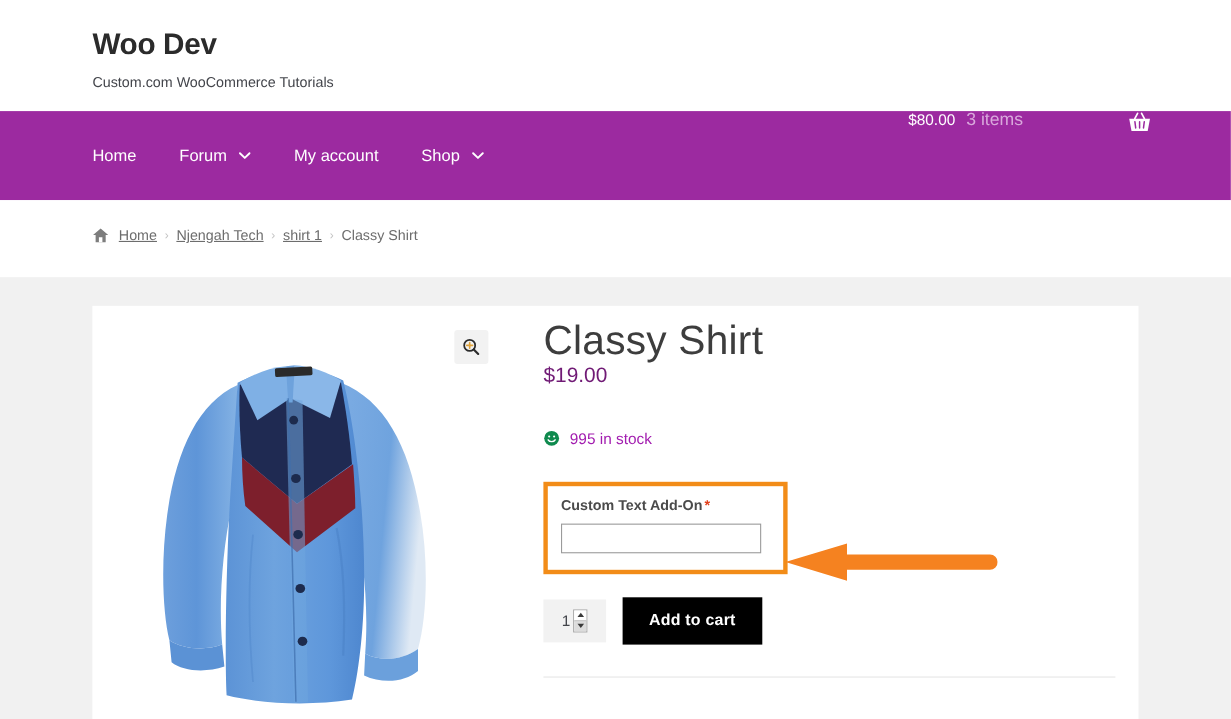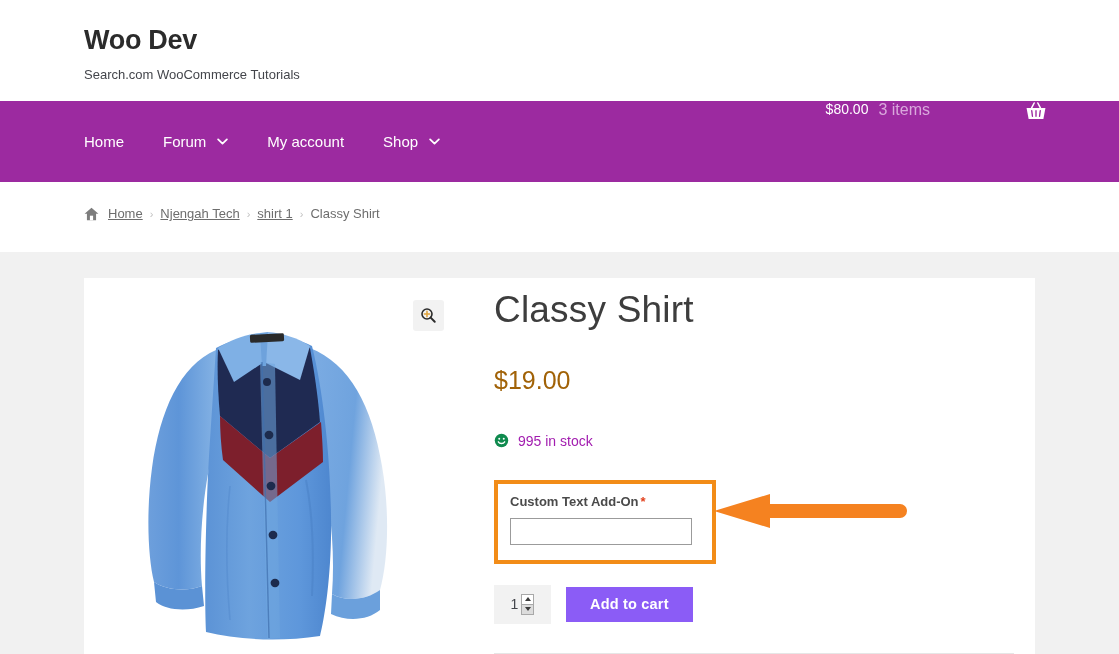--- a/index.html
+++ b/index.html
@@ -107,21 +107,21 @@
   }
   .zoom-icon { width: 17px; height: 17px; display:block; }
 
   
   .summary { position: absolute; left: 410px; top: 0; width: 540px; }
   .product-title {
     font-size: 37px; color: #3d3d3d; font-weight: normal;
     line-height: 1.1; margin-top: 12px; letter-spacing: 0.2px;
   }
   .product-price {
-    font-size: 25px; color: #a16207; margin-top: 35px;
+    font-size: 19px; color: #701a75; 
   }
   .stock {
     display: flex; align-items: center;
     margin-top: 38px; font-size: 14px; color: #a21caf;
   }
   .smiley-icon { width: 15px; height: 15px; margin-right: 9px; display:block; }
 
   
   .addon-highlight {
     margin-top: 31px; width: 222px;
@@ -155,22 +155,22 @@
   }
   .qty-up, .qty-down {
     flex: 1; display: flex; align-items: center; justify-content: center;
     cursor: pointer;
   }
   .qty-up { background: #ffffff; border-bottom: 1px solid #a8a8a8; }
   .qty-down { background: #dcdcdc; }
   .tri-up { width:0;height:0;border-left:3px solid transparent;border-right:3px solid transparent;border-bottom:4px solid #3a3a3a; }
   .tri-down { width:0;height:0;border-left:3px solid transparent;border-right:3px solid transparent;border-top:4px solid #3a3a3a; }
   .add-to-cart {
-    margin-left: 15px; height: 35px; padding: 4px 24px;
-    background: #8b5cf6; color: #ffffff; border: none;
+    margin-left: 15px; height: 43px; padding: 4px 24px;
+    background: #000000; color: #ffffff; border: none;
     font-family: "Liberation Sans", sans-serif;
     font-size: 14.5px; font-weight: bold; cursor: pointer;
     letter-spacing: 0.2px;
   }
   .meta-divider {
     margin-top: 29px; width: 520px; height: 1px; background: #e6e6e6;
   }
 
   
   .annotation-arrow {
@@ -179,21 +179,21 @@
   }
 </style>
 </head>
 <body>
 
 <div id="page">
 
   <header class="site-header">
     <div class="site-branding">
       <div class="site-title">Woo Dev</div>
-      <div class="site-tagline">Search.com WooCommerce Tutorials</div>
+      <div class="site-tagline">Custom.com WooCommerce Tutorials</div>
     </div>
 
   </header>
 
   <nav class="main-nav">
     <ul class="nav-list">
       <li class="nav-item">
         <span>Home</span>
       </li>
       <li class="nav-item">

